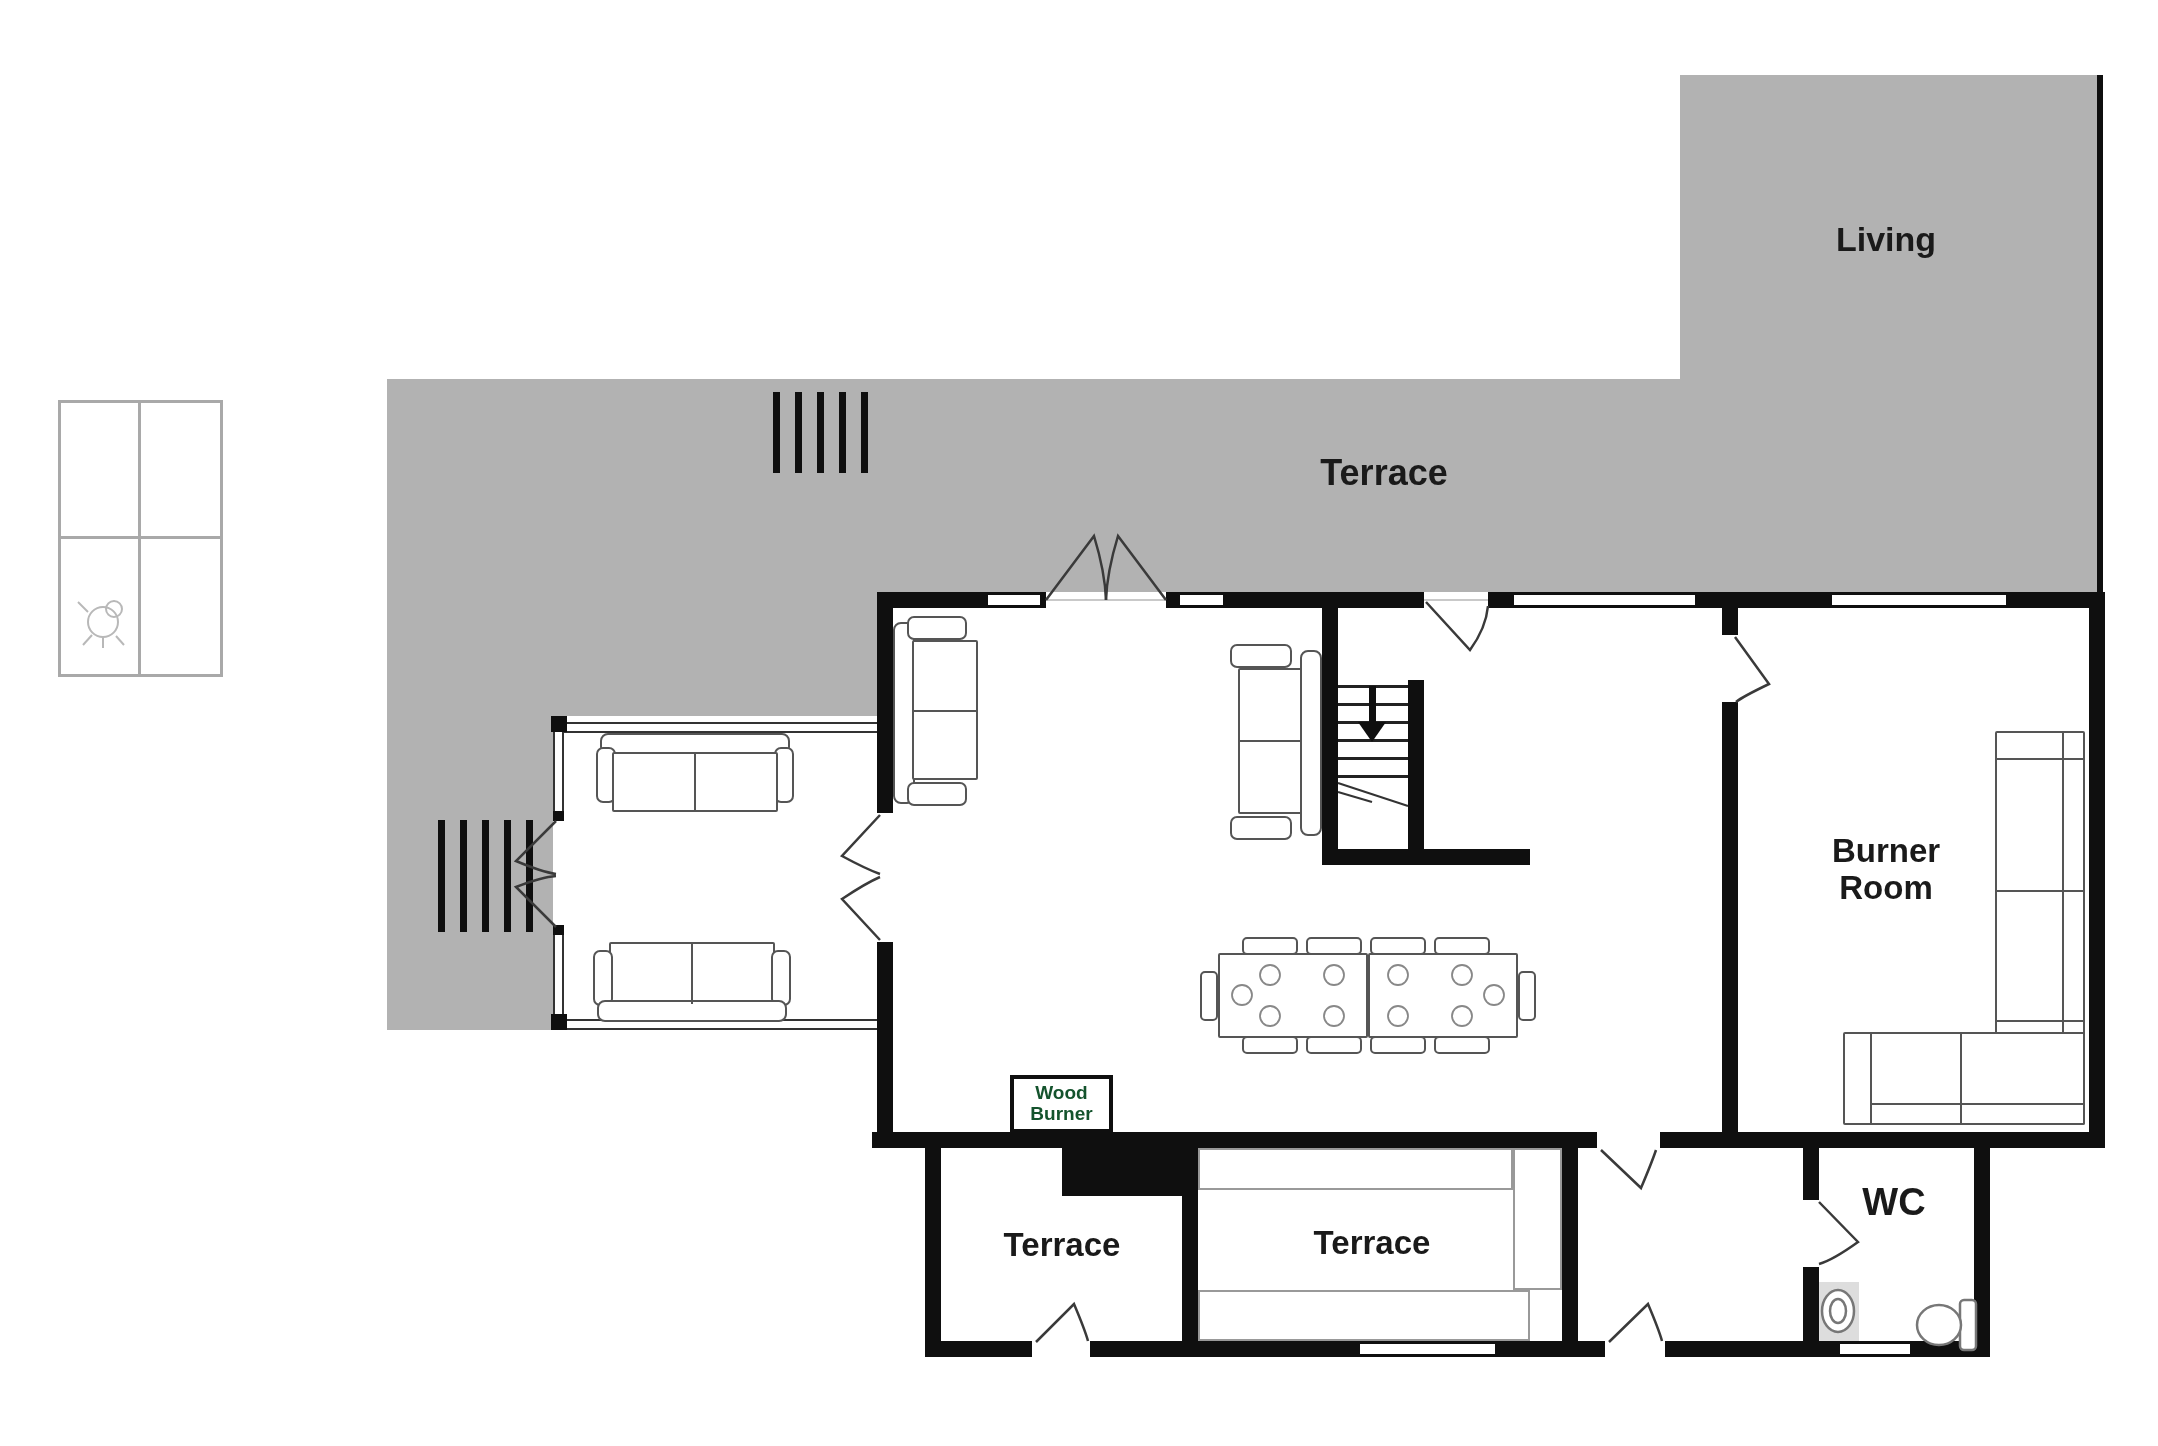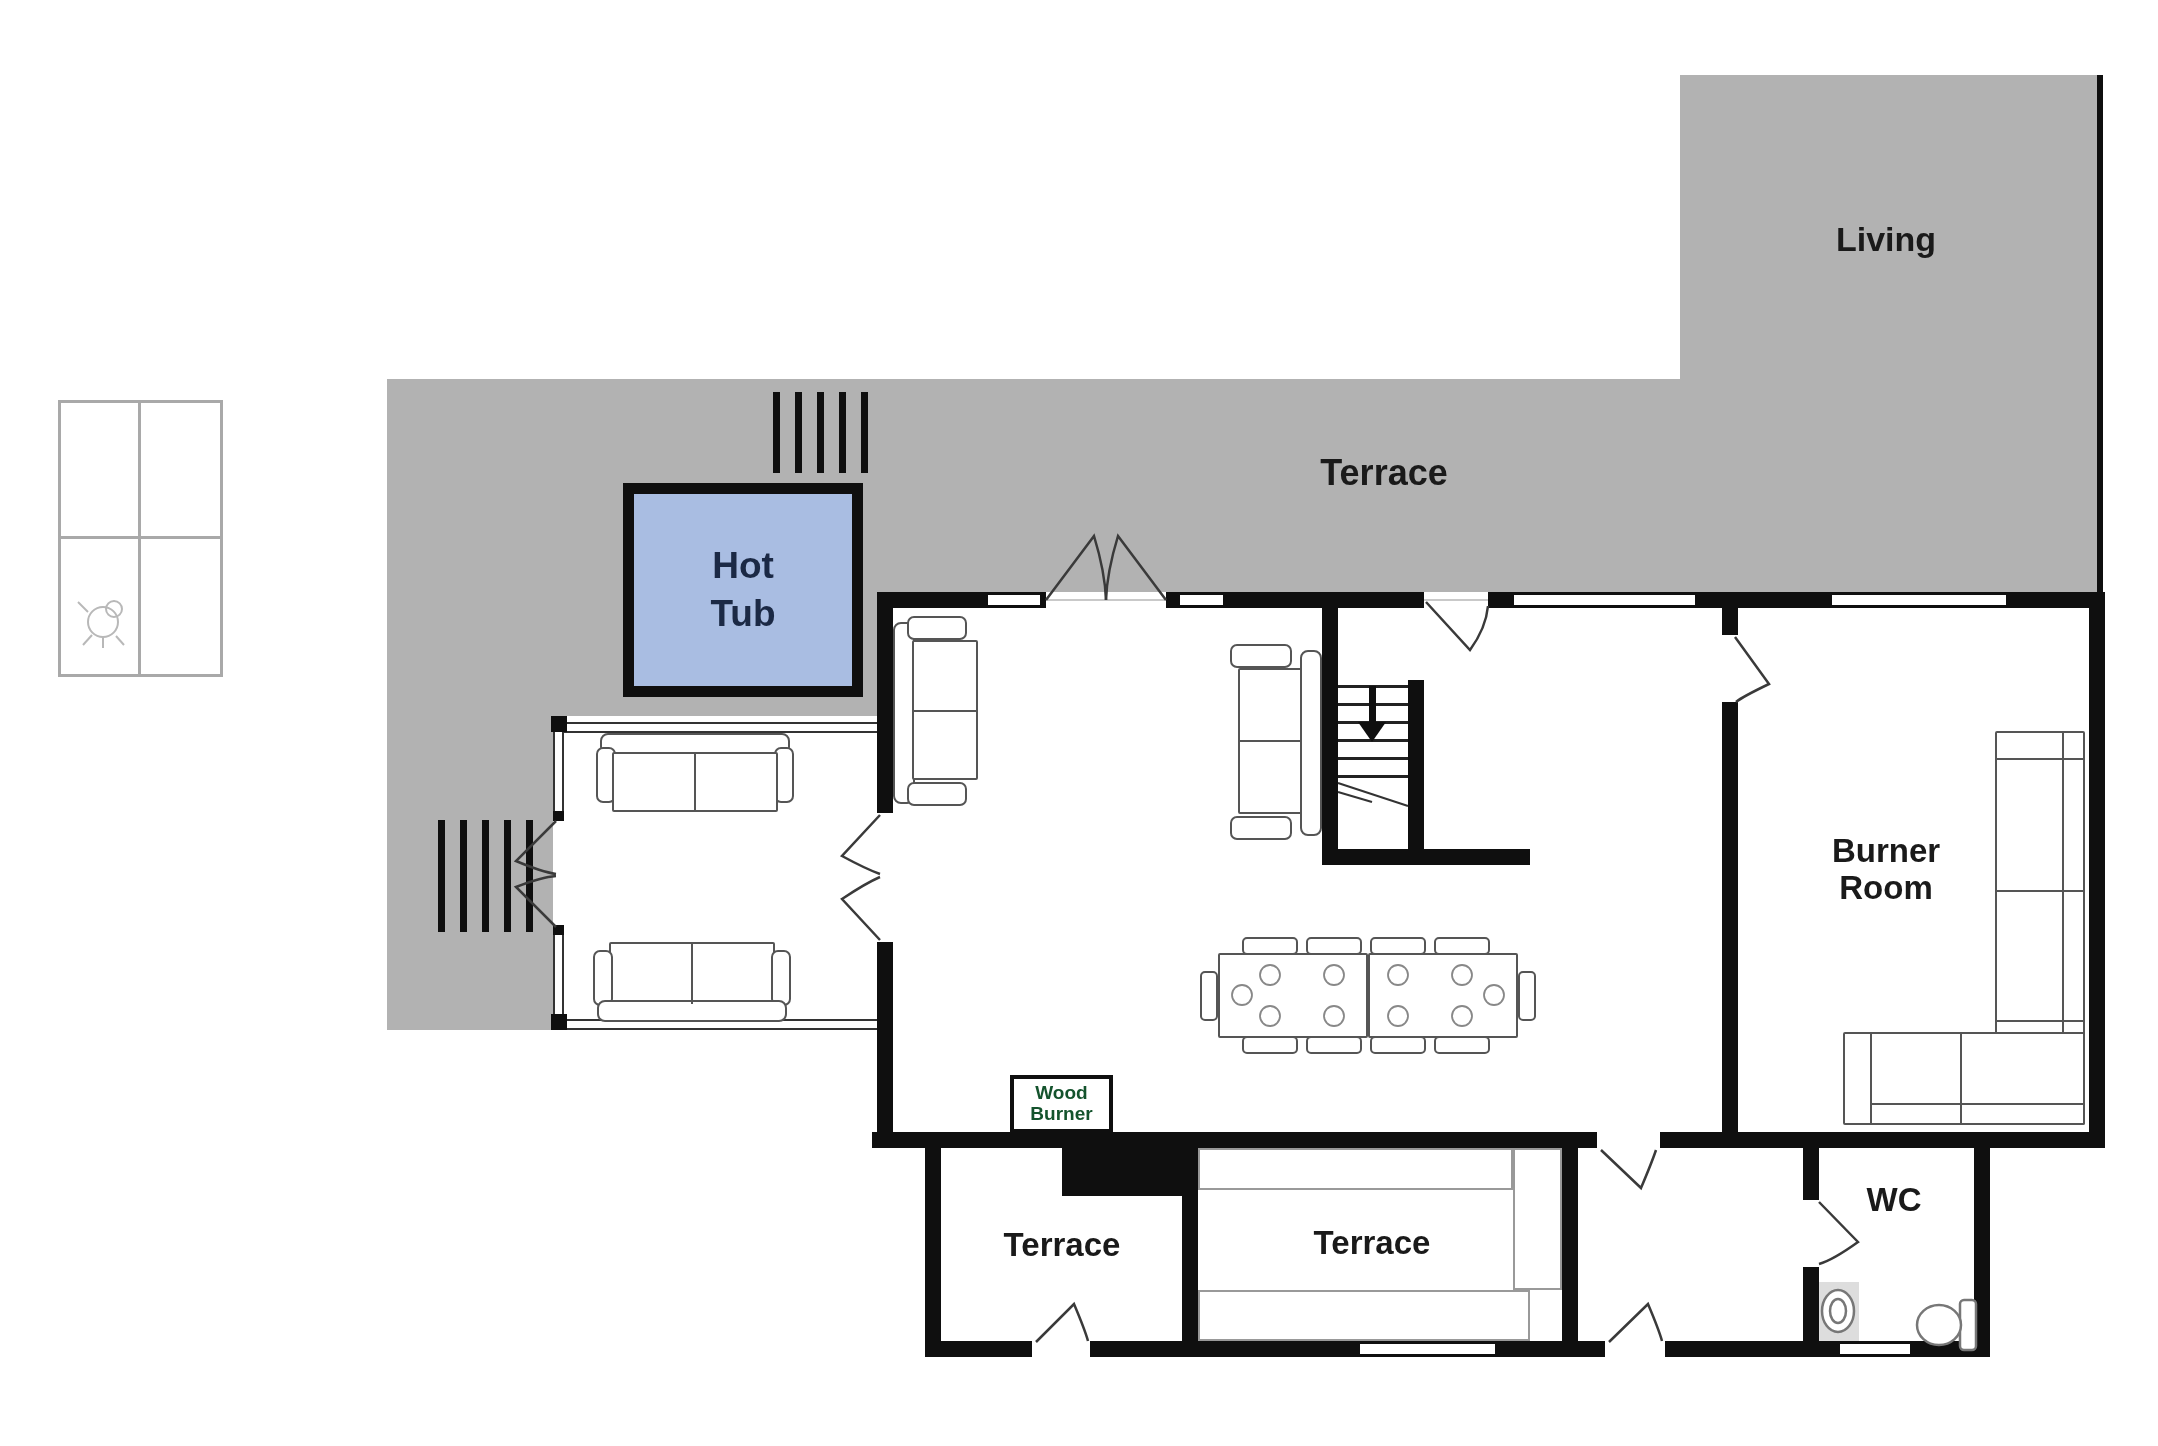--- a/index.html
+++ b/index.html
@@ -44,23 +44,20 @@
   <div class="w" style="left:2097px;top:75px;width:6px;height:523px"></div>
 
   <div class="abs" style="left:58px;top:400px;width:165px;height:277px;border:3px solid #a9a9a9;background:#fff;box-sizing:border-box"></div>
   <div class="abs" style="left:138px;top:400px;width:3px;height:277px;background:#a9a9a9"></div>
   <div class="abs" style="left:58px;top:536px;width:165px;height:3px;background:#a9a9a9"></div>
 
   <div class="white" style="left:877px;top:592px;width:1228px;height:556px"></div>
   <div class="white" style="left:925px;top:1148px;width:1065px;height:209px"></div>
   <div class="white" style="left:553px;top:716px;width:324px;height:314px"></div>
 
-  <div id="hot-tub">
-    <span>Hot Tub</span>
-  </div>
   <div class="stepbar" style="left:773px;top:392px;height:81px"></div>
   <div class="stepbar" style="left:795px;top:392px;height:81px"></div>
   <div class="stepbar" style="left:817px;top:392px;height:81px"></div>
   <div class="stepbar" style="left:839px;top:392px;height:81px"></div>
   <div class="stepbar" style="left:861px;top:392px;height:81px"></div>
   <div class="stepbar" style="left:438px;top:820px;height:112px"></div>
   <div class="stepbar" style="left:460px;top:820px;height:112px"></div>
   <div class="stepbar" style="left:482px;top:820px;height:112px"></div>
   <div class="stepbar" style="left:504px;top:820px;height:112px"></div>
   <div class="stepbar" style="left:526px;top:820px;height:112px"></div>
@@ -229,17 +226,17 @@
       <line x1="88" y1="612" x2="78" y2="602"></line>
       <line x1="92" y1="635" x2="83" y2="645"></line>
       <line x1="116" y1="636" x2="124" y2="645"></line>
       <line x1="103" y1="637" x2="103" y2="648"></line>
     </g>
   </svg>
 
   <div class="lbl" style="left:1786px;top:220px;width:200px;font-size:34px">Living</div>
   <div class="lbl" style="left:1284px;top:452px;width:200px;font-size:36px">Terrace</div>
   <div class="lbl" style="left:1816px;top:833px;width:140px;font-size:33px;line-height:1.12">Burner Room</div>
-  <div class="lbl" style="left:1844px;top:1181px;width:100px;font-size:33px">WC</div>
+  <div class="lbl" style="left:1844px;top:1181px;width:100px;font-size:38px">WC</div>
   <div class="lbl" style="left:972px;top:1226px;width:180px;font-size:33px">Terrace</div>
   <div class="lbl" style="left:1282px;top:1224px;width:180px;font-size:33px">Terrace</div>
 
 </div>
 
 </body></html>

